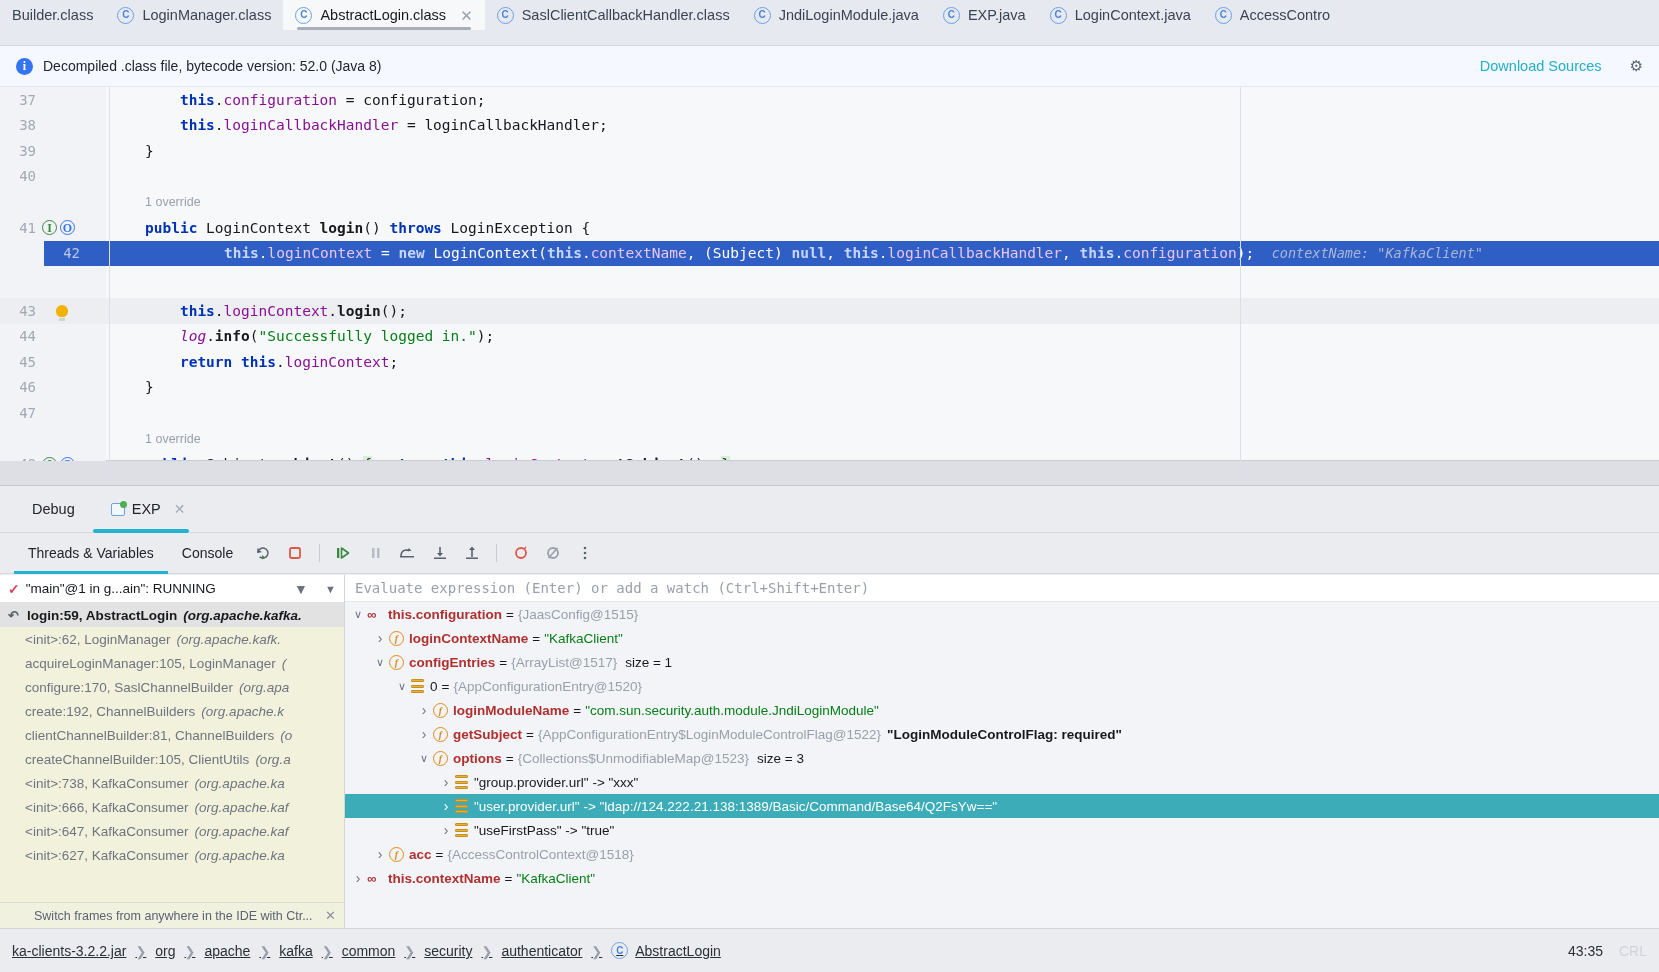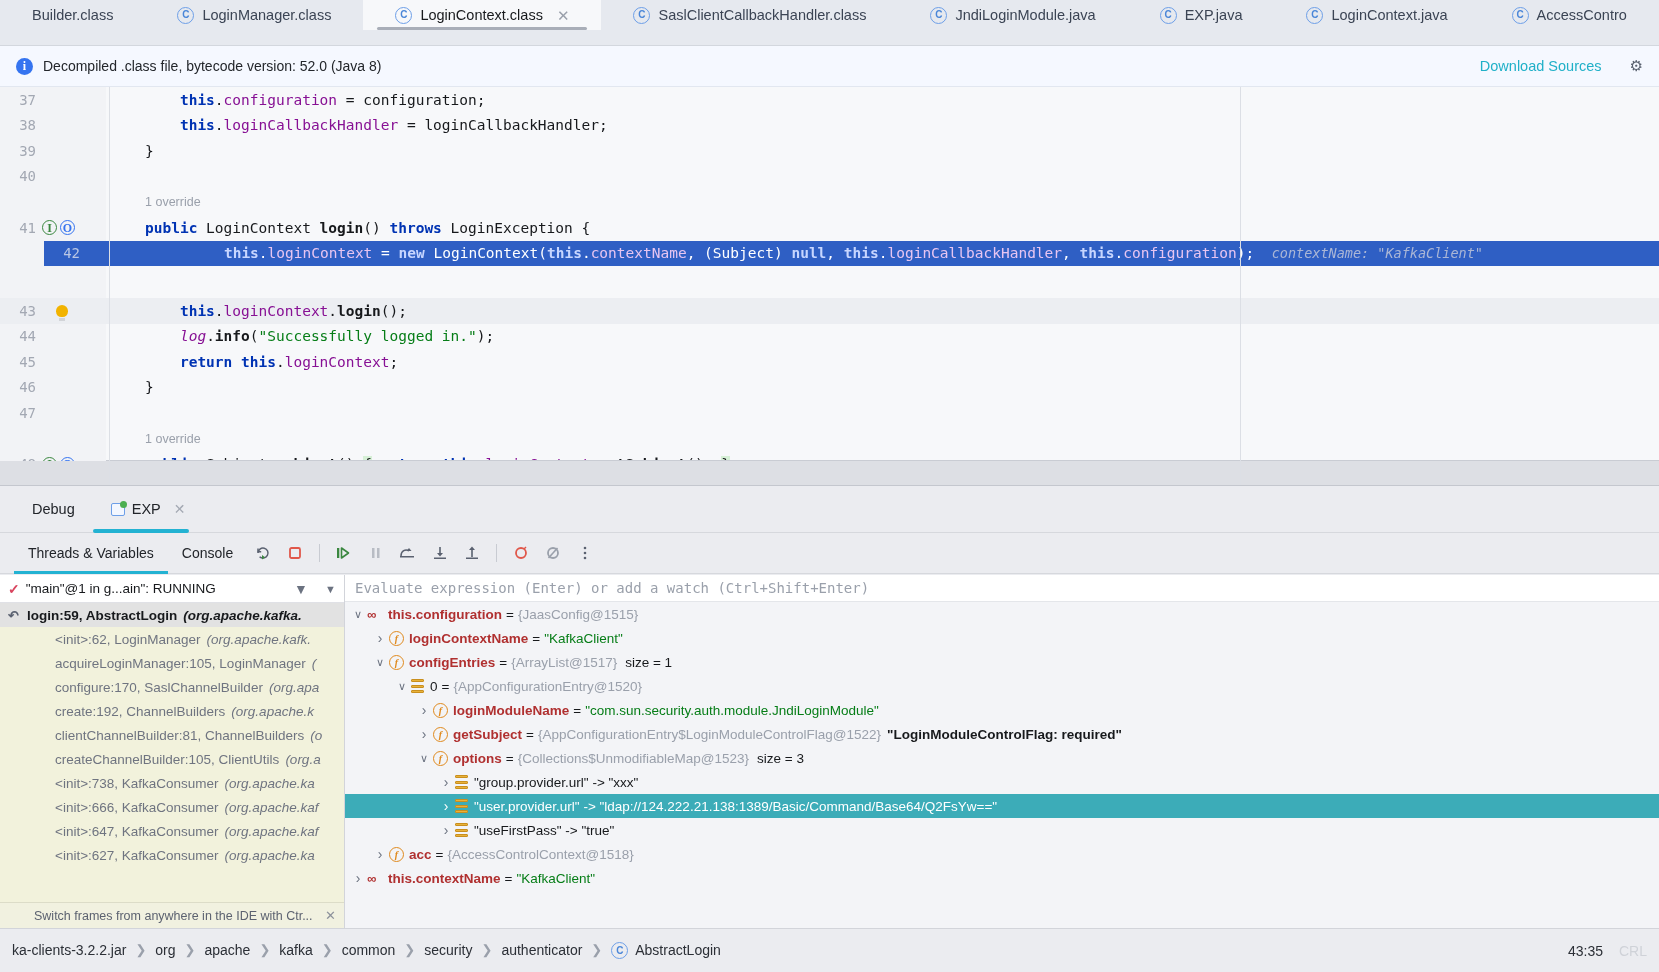--- a/index.html
+++ b/index.html
@@ -18,21 +18,21 @@
   .tabbar {
     display: flex; align-items: stretch;
     height: 46px;
     background: #e6e9ef;
     border-bottom: 1px solid #d3d7de;
     overflow: hidden;
     white-space: nowrap;
   }
   .tab {
     display: flex; align-items: center; gap: 8px;
-    padding: 0 32px;
+    padding: 0 12px;
     height: 30px;
     font-size: 14.5px;
     color: #3b4454;
     position: relative;
     flex: 0 0 auto;
   }
   .tab.active {
     background: #f7f8fa;
   }
   .tab.active::after {
@@ -255,21 +255,21 @@
     height: 24px; display: flex; align-items: center;
     padding-left: 8px; gap: 6px;
     font-size: 13.5px; white-space: nowrap;
     color: #6f7480;
   }
   .frame-row.sel {
     background: #e2e2e2; color: #17191c; font-weight: 600;
   }
   .frame-row .pkg { font-style: italic; }
   .ret-ic { color: #5a6170; font-size: 13px; width: 13px; }
-  .frame-indent { padding-left: 11px; margin-left: 44px; }
+  .frame-indent { padding-left: 25px; }
   .tipbar {
     position: absolute; left: 0; right: 0; bottom: 0;
     height: 26px; background: #f1f1e0;
     border-top: 1px solid #dcdcc8;
     display: flex; align-items: center;
     padding: 0 8px;
     font-size: 12.5px; color: #5c6270;
   }
   .tipbar .t { flex: 1 1 auto; white-space: nowrap; overflow: hidden; margin-left: 26px; }
   .tip-close { color: #8c919b; font-size: 13px; }
@@ -337,21 +337,21 @@
 
   
   .statusbar {
     position: absolute; left: 0; right: 0; bottom: 0; height: 44px;
     background: #ebecf0;
     border-top: 1px solid #d2d4da;
     display: flex; align-items: center;
     padding: 0 12px;
     font-size: 14px; color: #2b2f36;
   }
-  .crumb { display: flex; align-items: flex-start; }
+  .crumb { display: flex; align-items: flex-end; text-decoration: underline; }
   .crumb-sep { color: #9aa0ab; margin: 0 9px; font-size: 13px; }
   .crumb .cicon { margin-right: 7px; }
   .status-spacer { flex: 1; }
   .status-right { display: flex; align-items: center; gap: 16px; color: #2b2f36; }
   .crlf { color: #cfd2d8; }
 </style>
 </head>
 <body>
 
 <div id="app">
@@ -359,21 +359,21 @@
   <div class="tabbar">
     <div class="tab">
       <span class="tab-label">Builder.class</span>
     </div>
     <div class="tab">
       <span class="cicon">C</span>
       <span class="tab-label">LoginManager.class</span>
     </div>
     <div class="tab active">
       <span class="cicon">C</span>
-      <span class="tab-label">LoginContext.class</span>
+      <span class="tab-label">AbstractLogin.class</span>
       <span class="tab-close">✕</span>
     </div>
     <div class="tab">
       <span class="cicon">C</span>
       <span class="tab-label">SaslClientCallbackHandler.class</span>
     </div>
     <div class="tab">
       <span class="cicon">C</span>
       <span class="tab-label">JndiLoginModule.java</span>
     </div>

